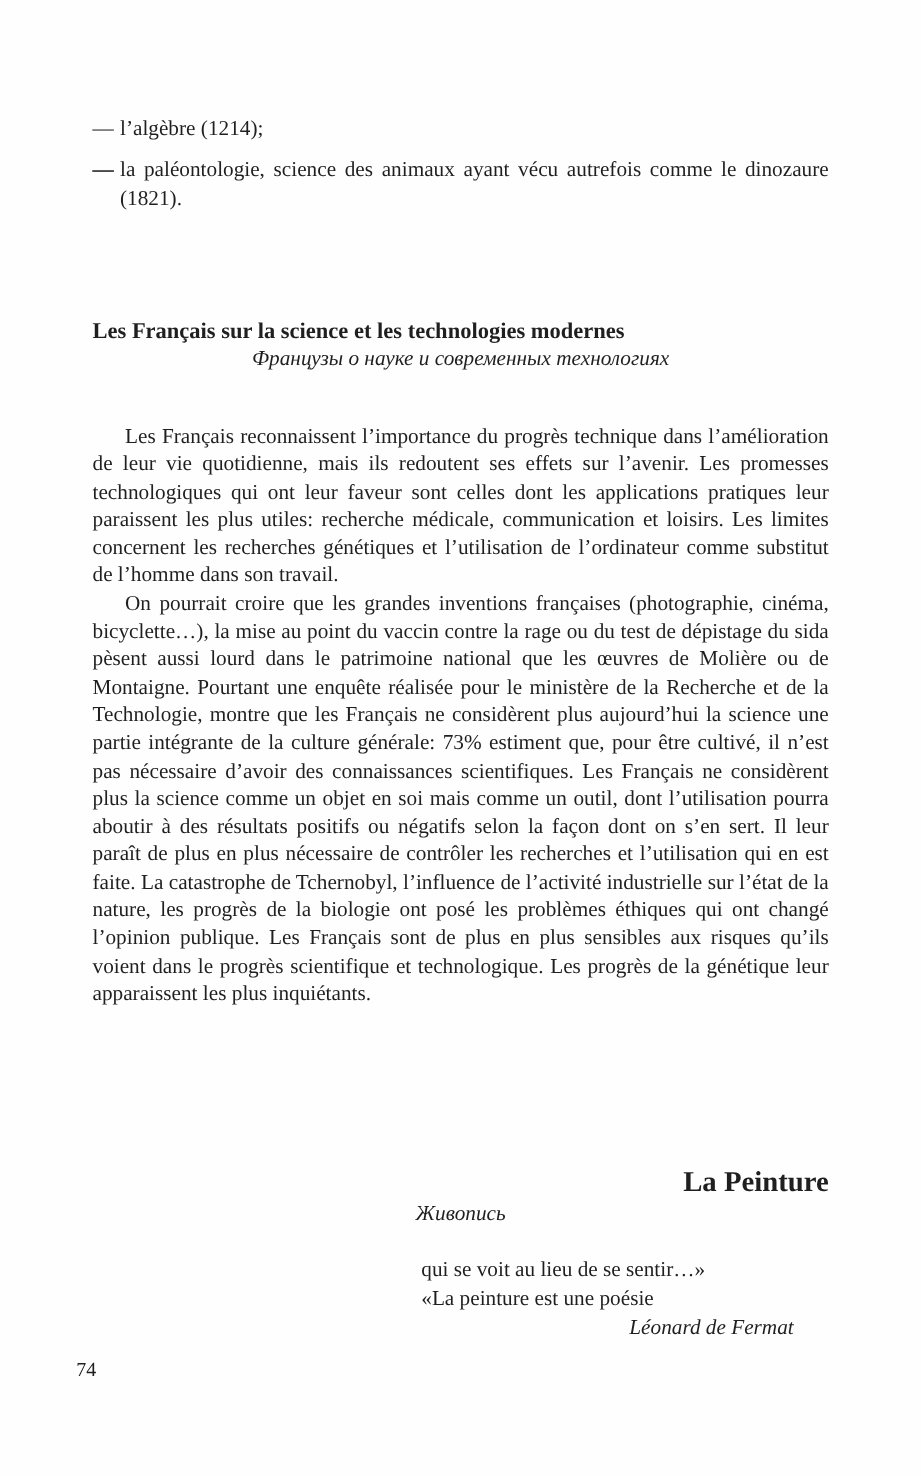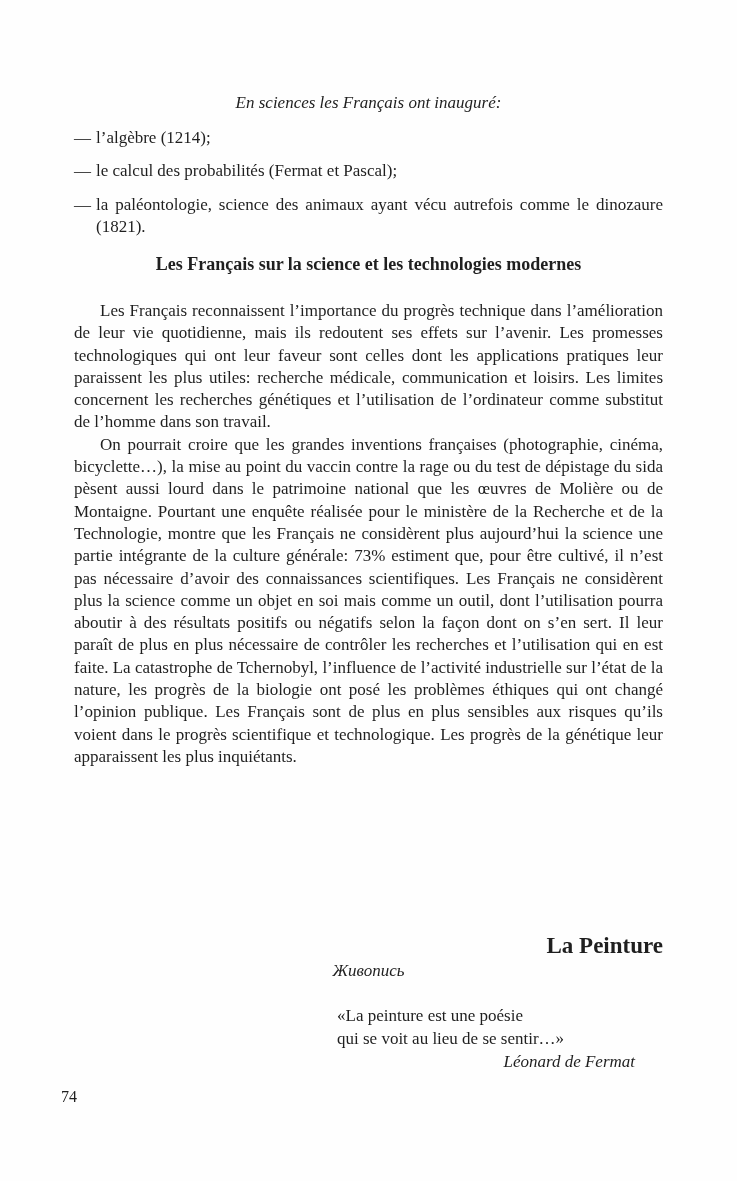--- a/index.html
+++ b/index.html
@@ -45,38 +45,37 @@
     position: absolute;
     left: 0;
     top: 0;
   }
   
   .science { top: 252px; }
   .sec-title {
     margin: 0;
     font-size: 18px;
     font-weight: bold;
-    text-align: center;
     line-height: 24px;
   }
   .sec-subtitle {
     margin: 0;
     text-align: center;
     font-style: italic;
     font-size: 17px;
     line-height: 22px;
   }
   .body-para {
     margin: 0;
     text-align: justify;
     text-indent: 26px;
     font-size: 17px;
     line-height: 22.3px;
   }
-  .body-para.first { margin-top: 24px; }
+  .body-para.first { margin-top: 40px; }
   
   .painting { top: 932px; }
   .paint-title {
     margin: 0;
     font-size: 23px;
     font-weight: bold;
     text-align: right;
     line-height: 28px;
   }
   .quote {
@@ -97,48 +96,47 @@
     top: 1088px;
     font-size: 16px;
   }
 </style>
 </head>
 <body>
 
 <div class="page">
 
   <section class="block intro">
-    <p class="intro-heading">En sciences les Français ont inauguré:</p>
     <div class="intro-list">
       <div class="list-item">
         <span class="dash">—</span>
         <span class="li-text">l’algèbre (1214);</span>
       </div>
       <div class="list-item">
         <span class="dash">—</span>
-        <span class="li-text">le calcul des probabilités (Fermat et Pascal);</span>
       </div>
       <div class="list-item">
         <span class="dash">—</span>
         <span class="li-text">la paléontologie, science des animaux ayant vécu autrefois comme le dinozaure (1821).</span>
       </div>
     </div>
   </section>
 
   <section class="block science">
     <h1 class="sec-title">Les Français sur la science et les technologies modernes</h1>
+    <p class="sec-subtitle">Французы о науке и современных технологиях</p>
     <p class="body-para first">Les Français reconnaissent l’importance du progrès technique dans l’amélioration de leur vie quotidienne, mais ils redoutent ses effets sur l’avenir. Les promesses technologiques qui ont leur faveur sont celles dont les applications pratiques leur paraissent les plus utiles: recherche médicale, communication et loisirs. Les limites concernent les recherches génétiques et l’utilisation de l’ordinateur comme substitut de l’homme dans son travail.</p>
     <p class="body-para">On pourrait croire que les grandes inventions françaises (photographie, cinéma, bicyclette…), la mise au point du vaccin contre la rage ou du test de dépistage du sida pèsent aussi lourd dans le patrimoine national que les œuvres de Molière ou de Montaigne. Pourtant une enquête réalisée pour le ministère de la Recherche et de la Technologie, montre que les Français ne considèrent plus aujourd’hui la science une partie intégrante de la culture générale: 73% estiment que, pour être cultivé, il n’est pas nécessaire d’avoir des connaissances scientifiques. Les Français ne considèrent plus la science comme un objet en soi mais comme un outil, dont l’utilisation pourra aboutir à des résultats positifs ou négatifs selon la façon dont on s’en sert. Il leur paraît de plus en plus nécessaire de contrôler les recherches et l’utilisation qui en est faite. La catastrophe de Tchernobyl, l’influence de l’activité industrielle sur l’état de la nature, les progrès de la biologie ont posé les problèmes éthiques qui ont changé l’opinion publique. Les Français sont de plus en plus sensibles aux risques qu’ils voient dans le progrès scientifique et technologique. Les progrès de la génétique leur apparaissent les plus inquiétants.</p>
   </section>
 
   <section class="block painting">
     <h1 class="paint-title">La Peinture</h1>
     <p class="sec-subtitle">Живопись</p>
     <div class="quote">
+      <p class="quote-line">qui se voit au lieu de se sentir…»</p>
       <p class="quote-line">«La peinture est une poésie</p>
-      <p class="quote-line">qui se voit au lieu de se sentir…»</p>
       <p class="quote-author">Léonard de Fermat</p>
     </div>
   </section>
 
   <div class="page-number">74</div>
 
 </div>
 
 </body></html>

